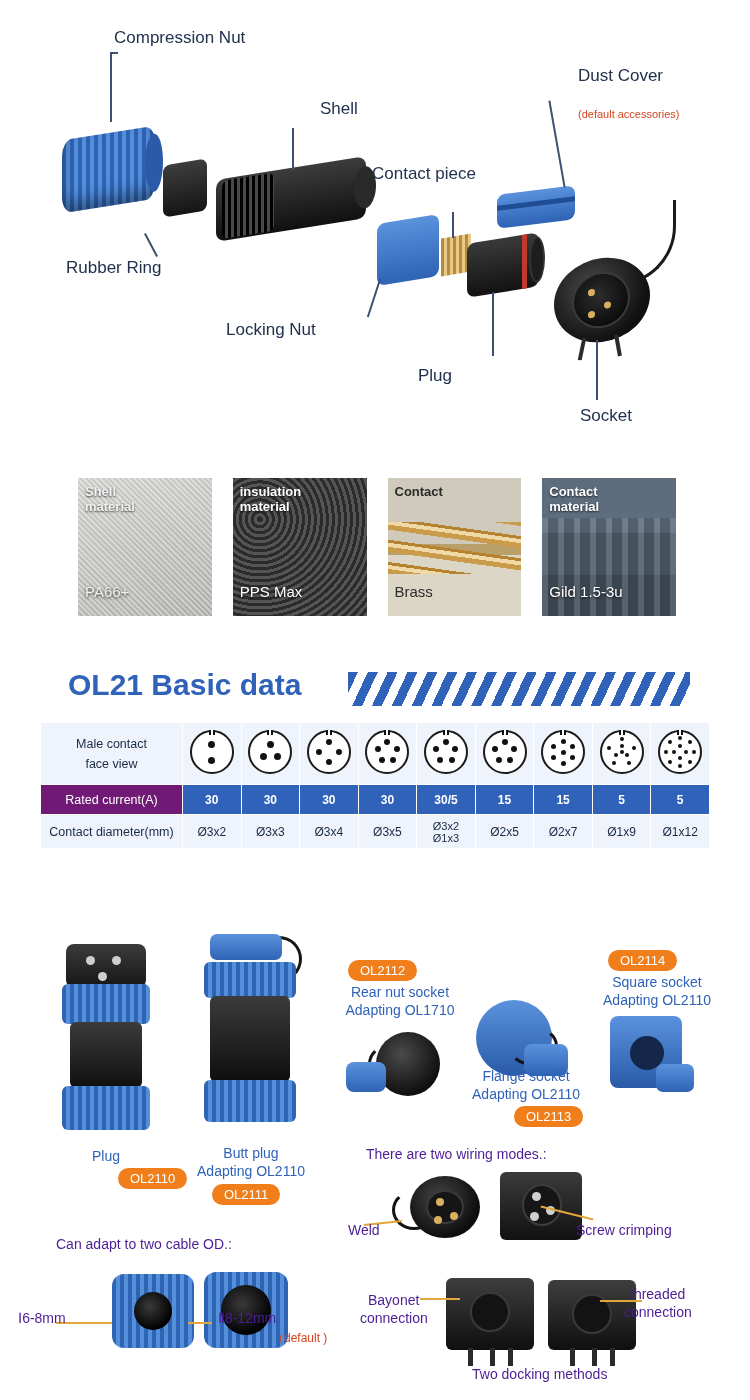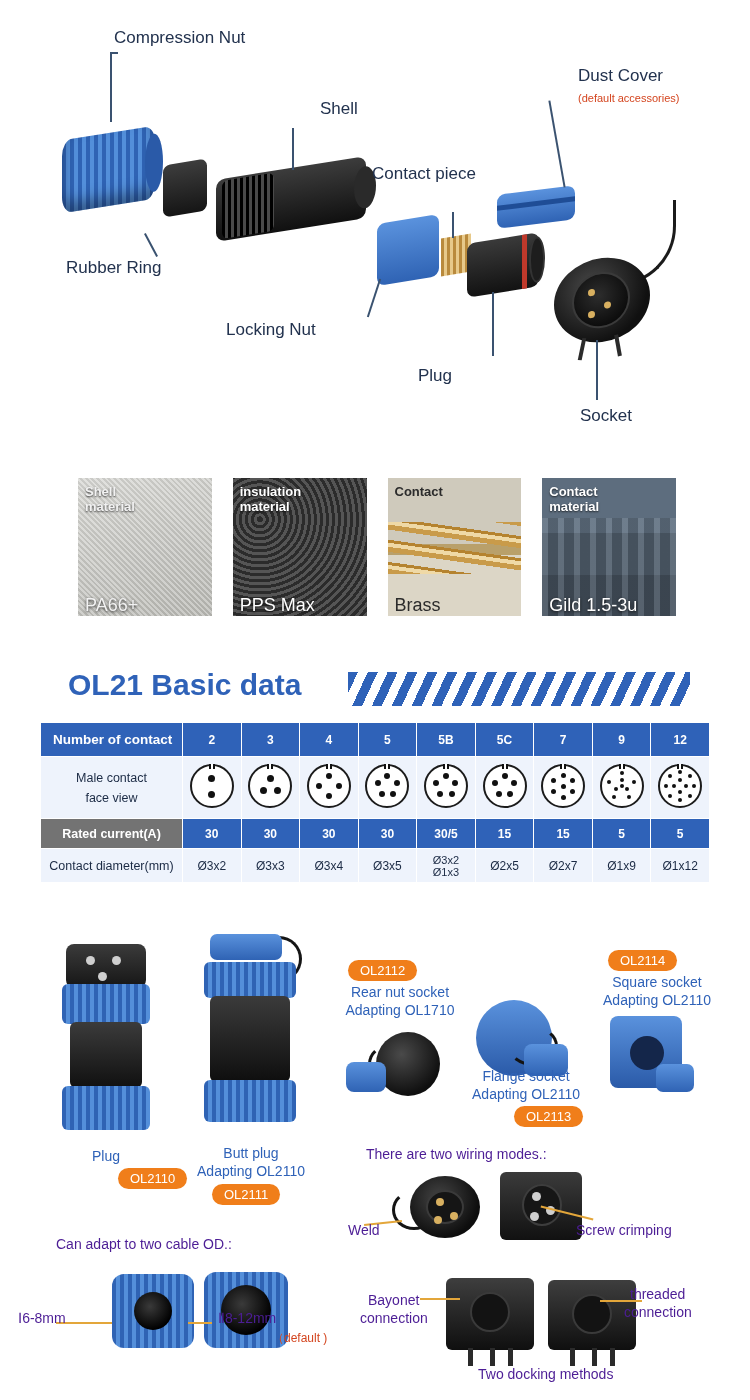--- a/index.html
+++ b/index.html
@@ -114,21 +114,21 @@
     border:2px solid #3a3a3a;
   }
   #socket .pin{ position:absolute; width:7px; height:7px; border-radius:50%; background:#d8b060; }
   .pin1{ left:34px; top:30px; } .pin2{ left:50px; top:44px; } .pin3{ left:34px; top:52px; }
   #socket .leg{ position:absolute; width:4px; height:22px; background:#2b2b2b; }
 
   
   .swatches{ position:absolute; left:78px; top:478px; width:598px; height:138px; display:flex; gap:21px; }
   .swatch{ width:137px; height:138px; position:relative; overflow:hidden; }
   .swatch .cap{ position:absolute; left:7px; top:6px; font-size:13px; font-weight:bold; color:#fff; line-height:15px; text-shadow:0 1px 2px rgba(0,0,0,.7); }
-  .swatch .val{ position:absolute; left:7px; bottom:0; font-size:18px; color:#fff; text-shadow:0 1px 3px rgba(0,0,0,.8); }
+  .swatch .val{ position:absolute; left:7px; bottom:16px; font-size:15px; color:#fff; text-shadow:0 1px 3px rgba(0,0,0,.8); }
   #sw-shell{ background:
      repeating-linear-gradient(45deg, rgba(255,255,255,.25) 0 2px, rgba(0,0,0,.06) 2px 4px),
      linear-gradient(160deg,#d8d8d4,#b9b9b4); }
   #sw-shell .cap, #sw-shell .val { color:#f2f2f2; }
   #sw-insulation{ background:
      repeating-radial-gradient(circle at 20% 30%, #2b2b2b 0 3px, #555 3px 6px),
      linear-gradient(160deg,#3a3a3a,#1a1a1a); }
   #sw-contact{ background:linear-gradient(180deg,#cfcabc 0 48%,#b9a06a 48% 56%,#dcd6c6 56% 100%); }
   #sw-contact .cap{ color:#2b2b2b; text-shadow:none; }
   #sw-contact .val{ color:#2b2b2b; text-shadow:none; }
@@ -144,21 +144,21 @@
      background:repeating-linear-gradient(115deg,#2f62b8 0 9px,#ffffff 9px 18px); }
 
   table.spec{ position:absolute; left:40px; top:722px; width:670px; border-collapse:collapse;
      font-size:12px; }
   table.spec td{ border:1px solid #ffffff; text-align:center; vertical-align:middle; }
   .rowhead{ background:#eaf0fb; color:#1b2a44; width:142px; font-size:12.5px; padding:6px 4px; }
   .hdr td{ background:#2f62b8; color:#fff; font-weight:bold; height:34px; }
   .hdr td.rowhead{ background:#2f62b8; color:#fff; text-align:left; padding-left:12px; font-size:13.5px; }
   .facerow td{ background:#eef3fc; height:62px; }
   .currow td{ background:#2f62b8; color:#fff; font-weight:bold; height:30px; }
-  .currow td.rowhead{ background:#737373; color:#fff; font-weight:bold; font-size:12.5px; }
+  .currow td.rowhead{ background:#701a75; color:#fff; font-weight:normal; font-size:12.5px; }
   .diarow td{ background:#eef3fc; height:34px; color:#1b2a44; }
   .face{ display:inline-block; width:44px; height:44px; border-radius:50%;
      background:#ffffff; border:2px solid #1b1b1b; position:relative; }
   .face i{ position:absolute; background:#111; border-radius:50%; display:block; }
   .face .notch{ position:absolute; left:50%; top:-2px; width:6px; height:5px; background:#fff;
      border-left:2px solid #111; border-right:2px solid #111; transform:translateX(-50%); }
 
   
   .prodcap{ position:absolute; font-size:14px; color:#22324e; text-align:center; white-space:nowrap; }
   .pill{ position:absolute; background:#f07e1a; color:#fff; font-size:13px; border-radius:11px;
@@ -295,21 +295,21 @@
   <div class="line" style="left:556px; top:100px; width:2px; height:88px; transform:rotate(-10deg);"></div>
   <div class="line" style="left:596px; top:340px; width:2px; height:60px;"></div>
 
   <div class="lbl abs" style="left:114px; top:28px;">Compression Nut</div>
   <div class="lbl abs" style="left:66px; top:258px;">Rubber Ring</div>
   <div class="lbl abs" style="left:320px; top:99px;">Shell</div>
   <div class="lbl abs" style="left:226px; top:320px;">Locking Nut</div>
   <div class="lbl abs" style="left:372px; top:164px;">Contact piece</div>
   <div class="lbl abs" style="left:418px; top:366px;">Plug</div>
   <div class="lbl abs" style="left:578px; top:66px;">Dust Cover</div>
-  <div class="sub-red abs" style="left:578px; top:92px;">(default accessories)</div>
+  <div class="sub-red abs" style="left:578px; top:108px;">(default accessories)</div>
   <div class="lbl abs" style="left:580px; top:406px;">Socket</div>
 </div>
 
 <div class="swatches">
   <div class="swatch" id="sw-shell">
     <div class="cap" style="white-space:pre-line;">Shell
 material</div>
     <div class="val">PA66+</div>
   </div>
   <div class="swatch" id="sw-insulation">
@@ -328,32 +328,20 @@
 material</div>
     <div class="val">Gild 1.5-3u</div>
   </div>
 </div>
 
 <div id="stripes"></div>
 <div id="basic-title">OL21 Basic data</div>
 
 <table class="spec">
   <tbody>
-      <tr class="hdr">
-    <td class="rowhead">Number of contact</td>
-    <td>2</td>
-    <td>3</td>
-    <td>4</td>
-    <td>5</td>
-    <td>5B</td>
-    <td>5C</td>
-    <td>7</td>
-    <td>9</td>
-    <td>12</td>
-  </tr>
   <tr class="facerow">
     <td class="rowhead">
       <div>Male contact</div>
       <div style="height:6px"></div>
       <div>face view</div>
     </td>
     <td><span class="face" id="f0"><span class="notch"></span><i style="width: 7px; height: 7px; left: 16.5px; top: 8.5px;"></i><i style="width: 7px; height: 7px; left: 16.5px; top: 24.5px;"></i></span></td>
     <td><span class="face" id="f1"><span class="notch"></span><i style="width: 7px; height: 7px; left: 16.5px; top: 8.5px;"></i><i style="width: 7px; height: 7px; left: 23.4282px; top: 20.5px;"></i><i style="width: 7px; height: 7px; left: 9.5718px; top: 20.5px;"></i></span></td>
     <td><span class="face" id="f2"><span class="notch"></span><i style="width: 6px; height: 6px; left: 17px; top: 7px;"></i><i style="width: 6px; height: 6px; left: 27px; top: 17px;"></i><i style="width: 6px; height: 6px; left: 17px; top: 27px;"></i><i style="width: 6px; height: 6px; left: 7px; top: 17px;"></i></span></td>
     <td><span class="face" id="f3"><span class="notch"></span><i style="width: 6px; height: 6px; left: 17px; top: 7px;"></i><i style="width: 6px; height: 6px; left: 26.5106px; top: 13.9098px;"></i><i style="width: 6px; height: 6px; left: 22.8779px; top: 25.0902px;"></i><i style="width: 6px; height: 6px; left: 11.1221px; top: 25.0902px;"></i><i style="width: 6px; height: 6px; left: 7.48943px; top: 13.9098px;"></i></span></td>
@@ -491,13 +479,13 @@
   <div class="dockleg" style="left:22px;"></div>
     <div class="dockleg" style="left:44px;"></div>
     <div class="dockleg" style="left:62px;"></div>
 </div>
 <div class="connector-line" style="left:420px; top:1298px; width:40px;"></div>
 <div class="connector-line" style="left:600px; top:1300px; width:42px;"></div>
 <div class="note" style="left:368px; top:1292px;">Bayonet</div>
 <div class="note" style="left:360px; top:1310px;">connection</div>
 <div class="note" style="left:630px; top:1286px;">threaded</div>
 <div class="note" style="left:624px; top:1304px;">connection</div>
-<div class="note" style="left:472px; top:1366px;margin-left:6px;">Two docking methods</div>
+<div class="note" style="left:472px; top:1366px;">Two docking methods</div>
 
 </body></html>

